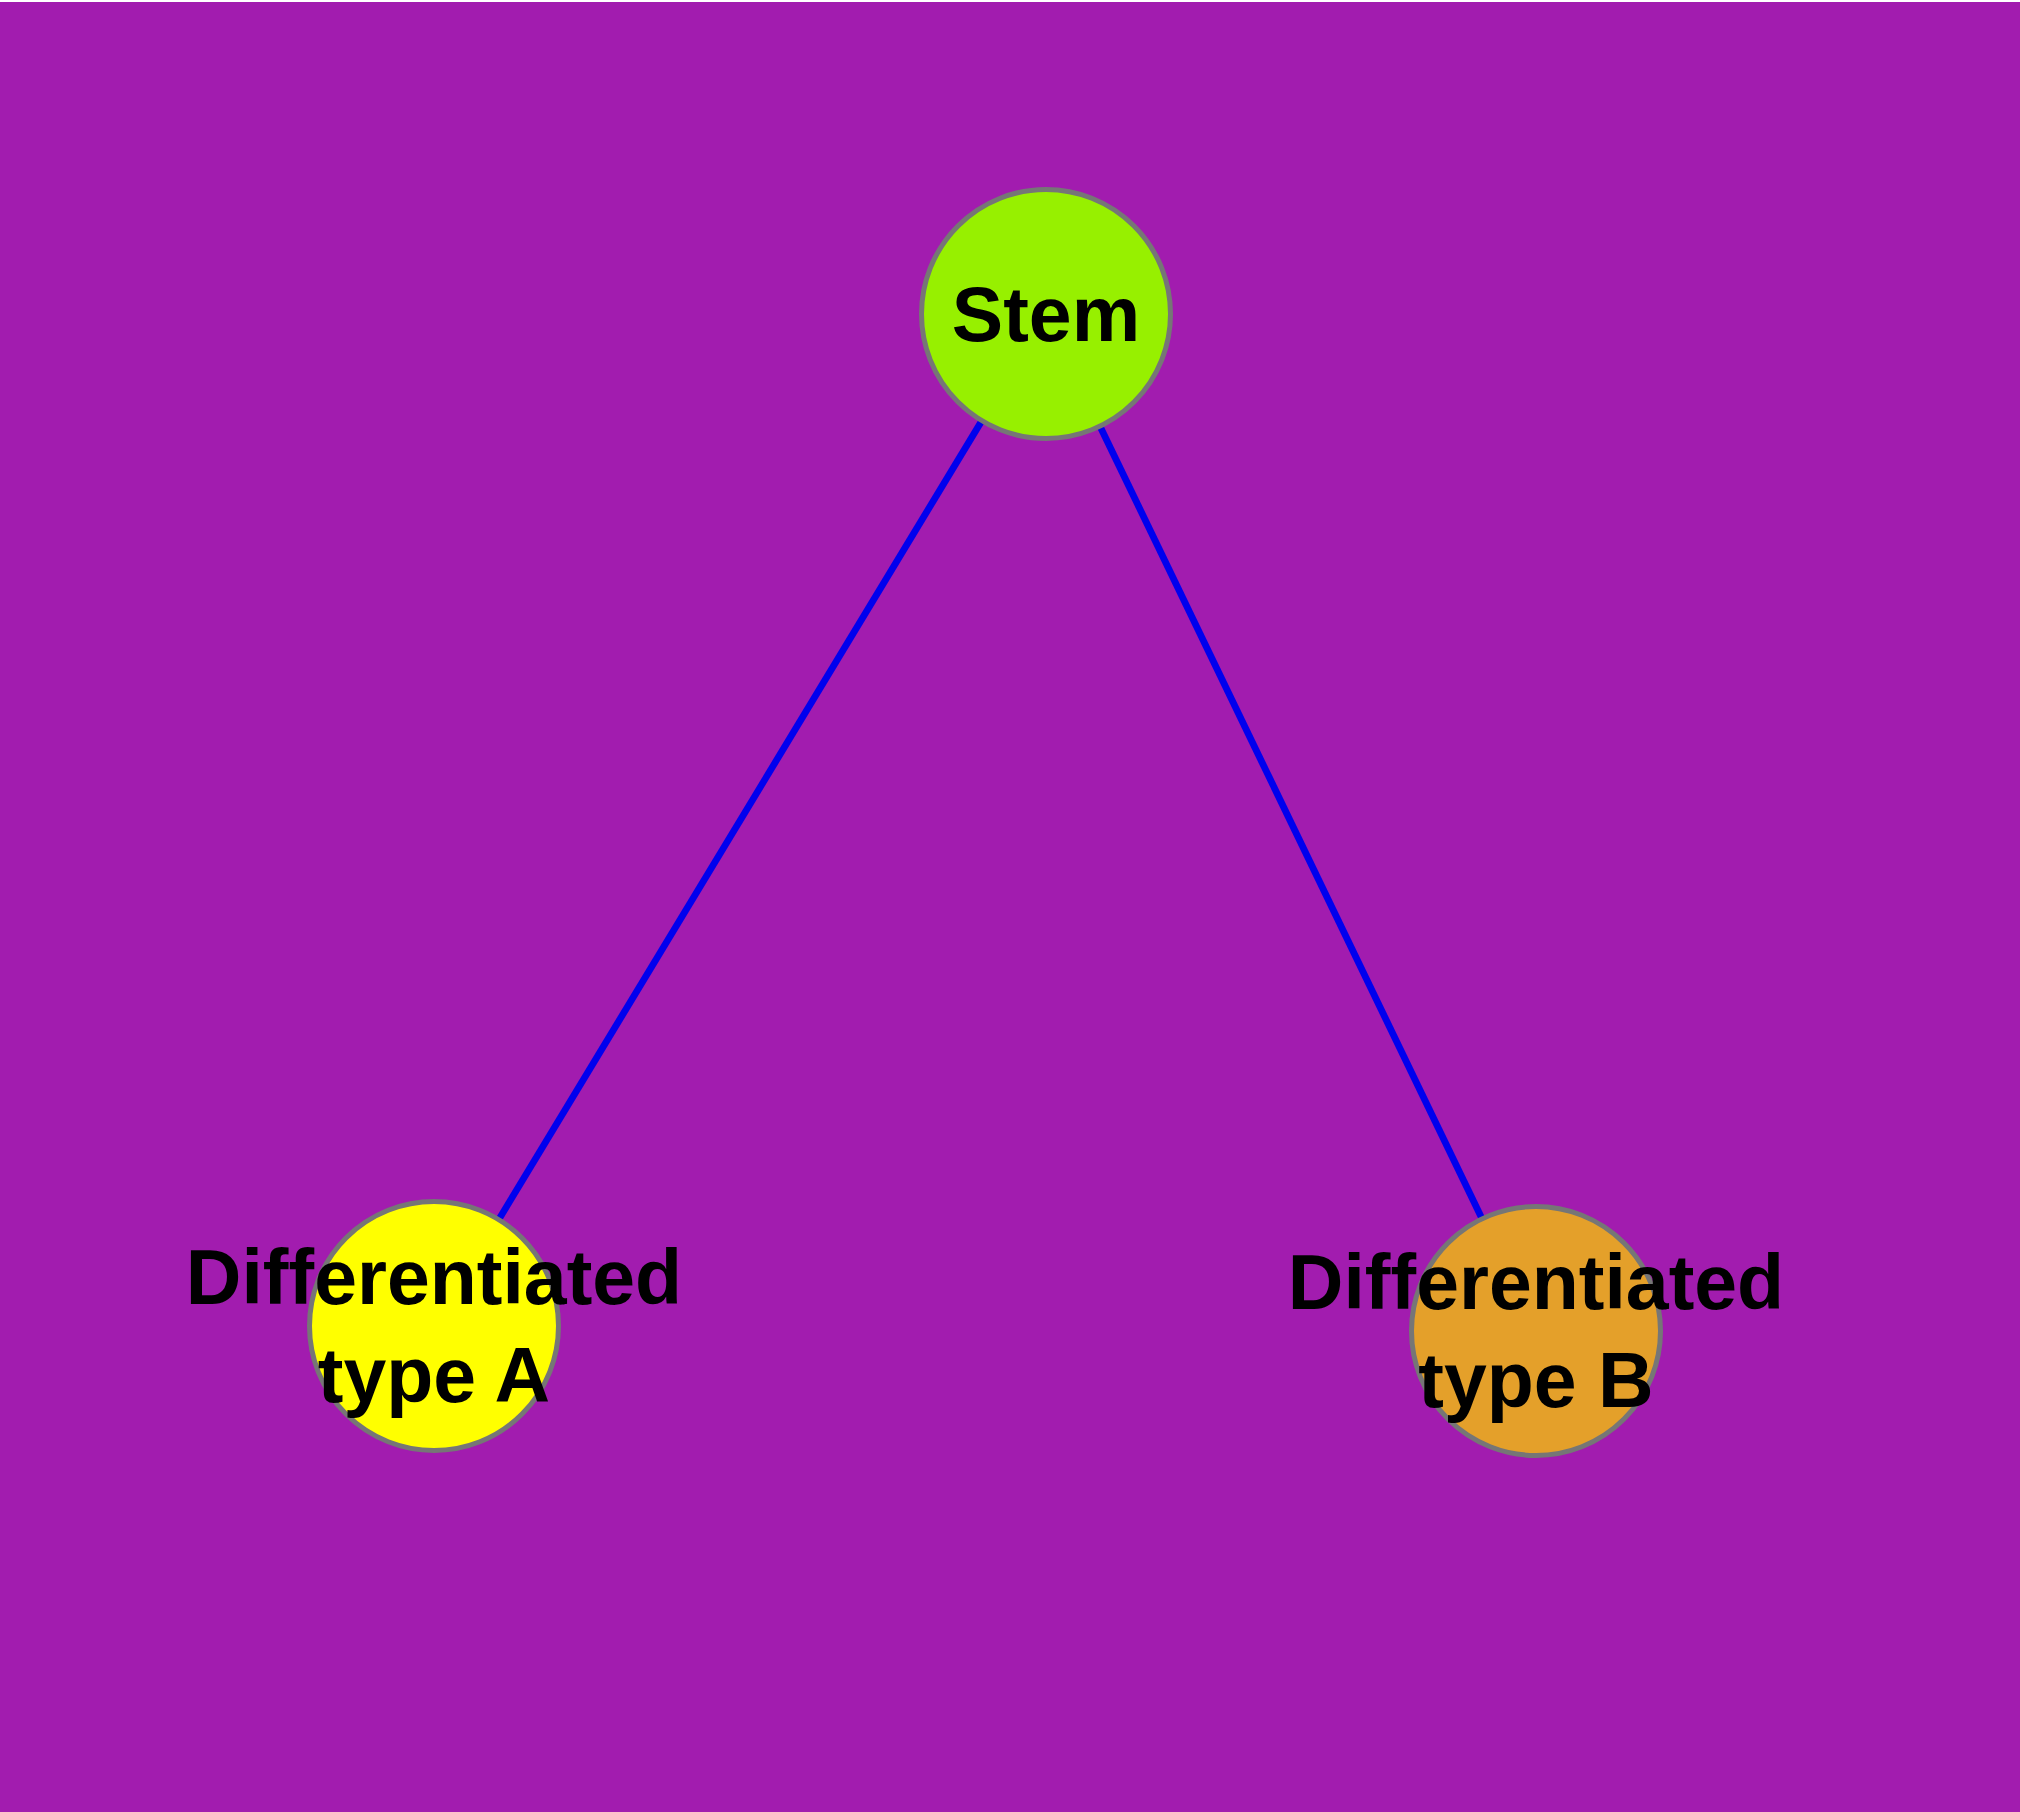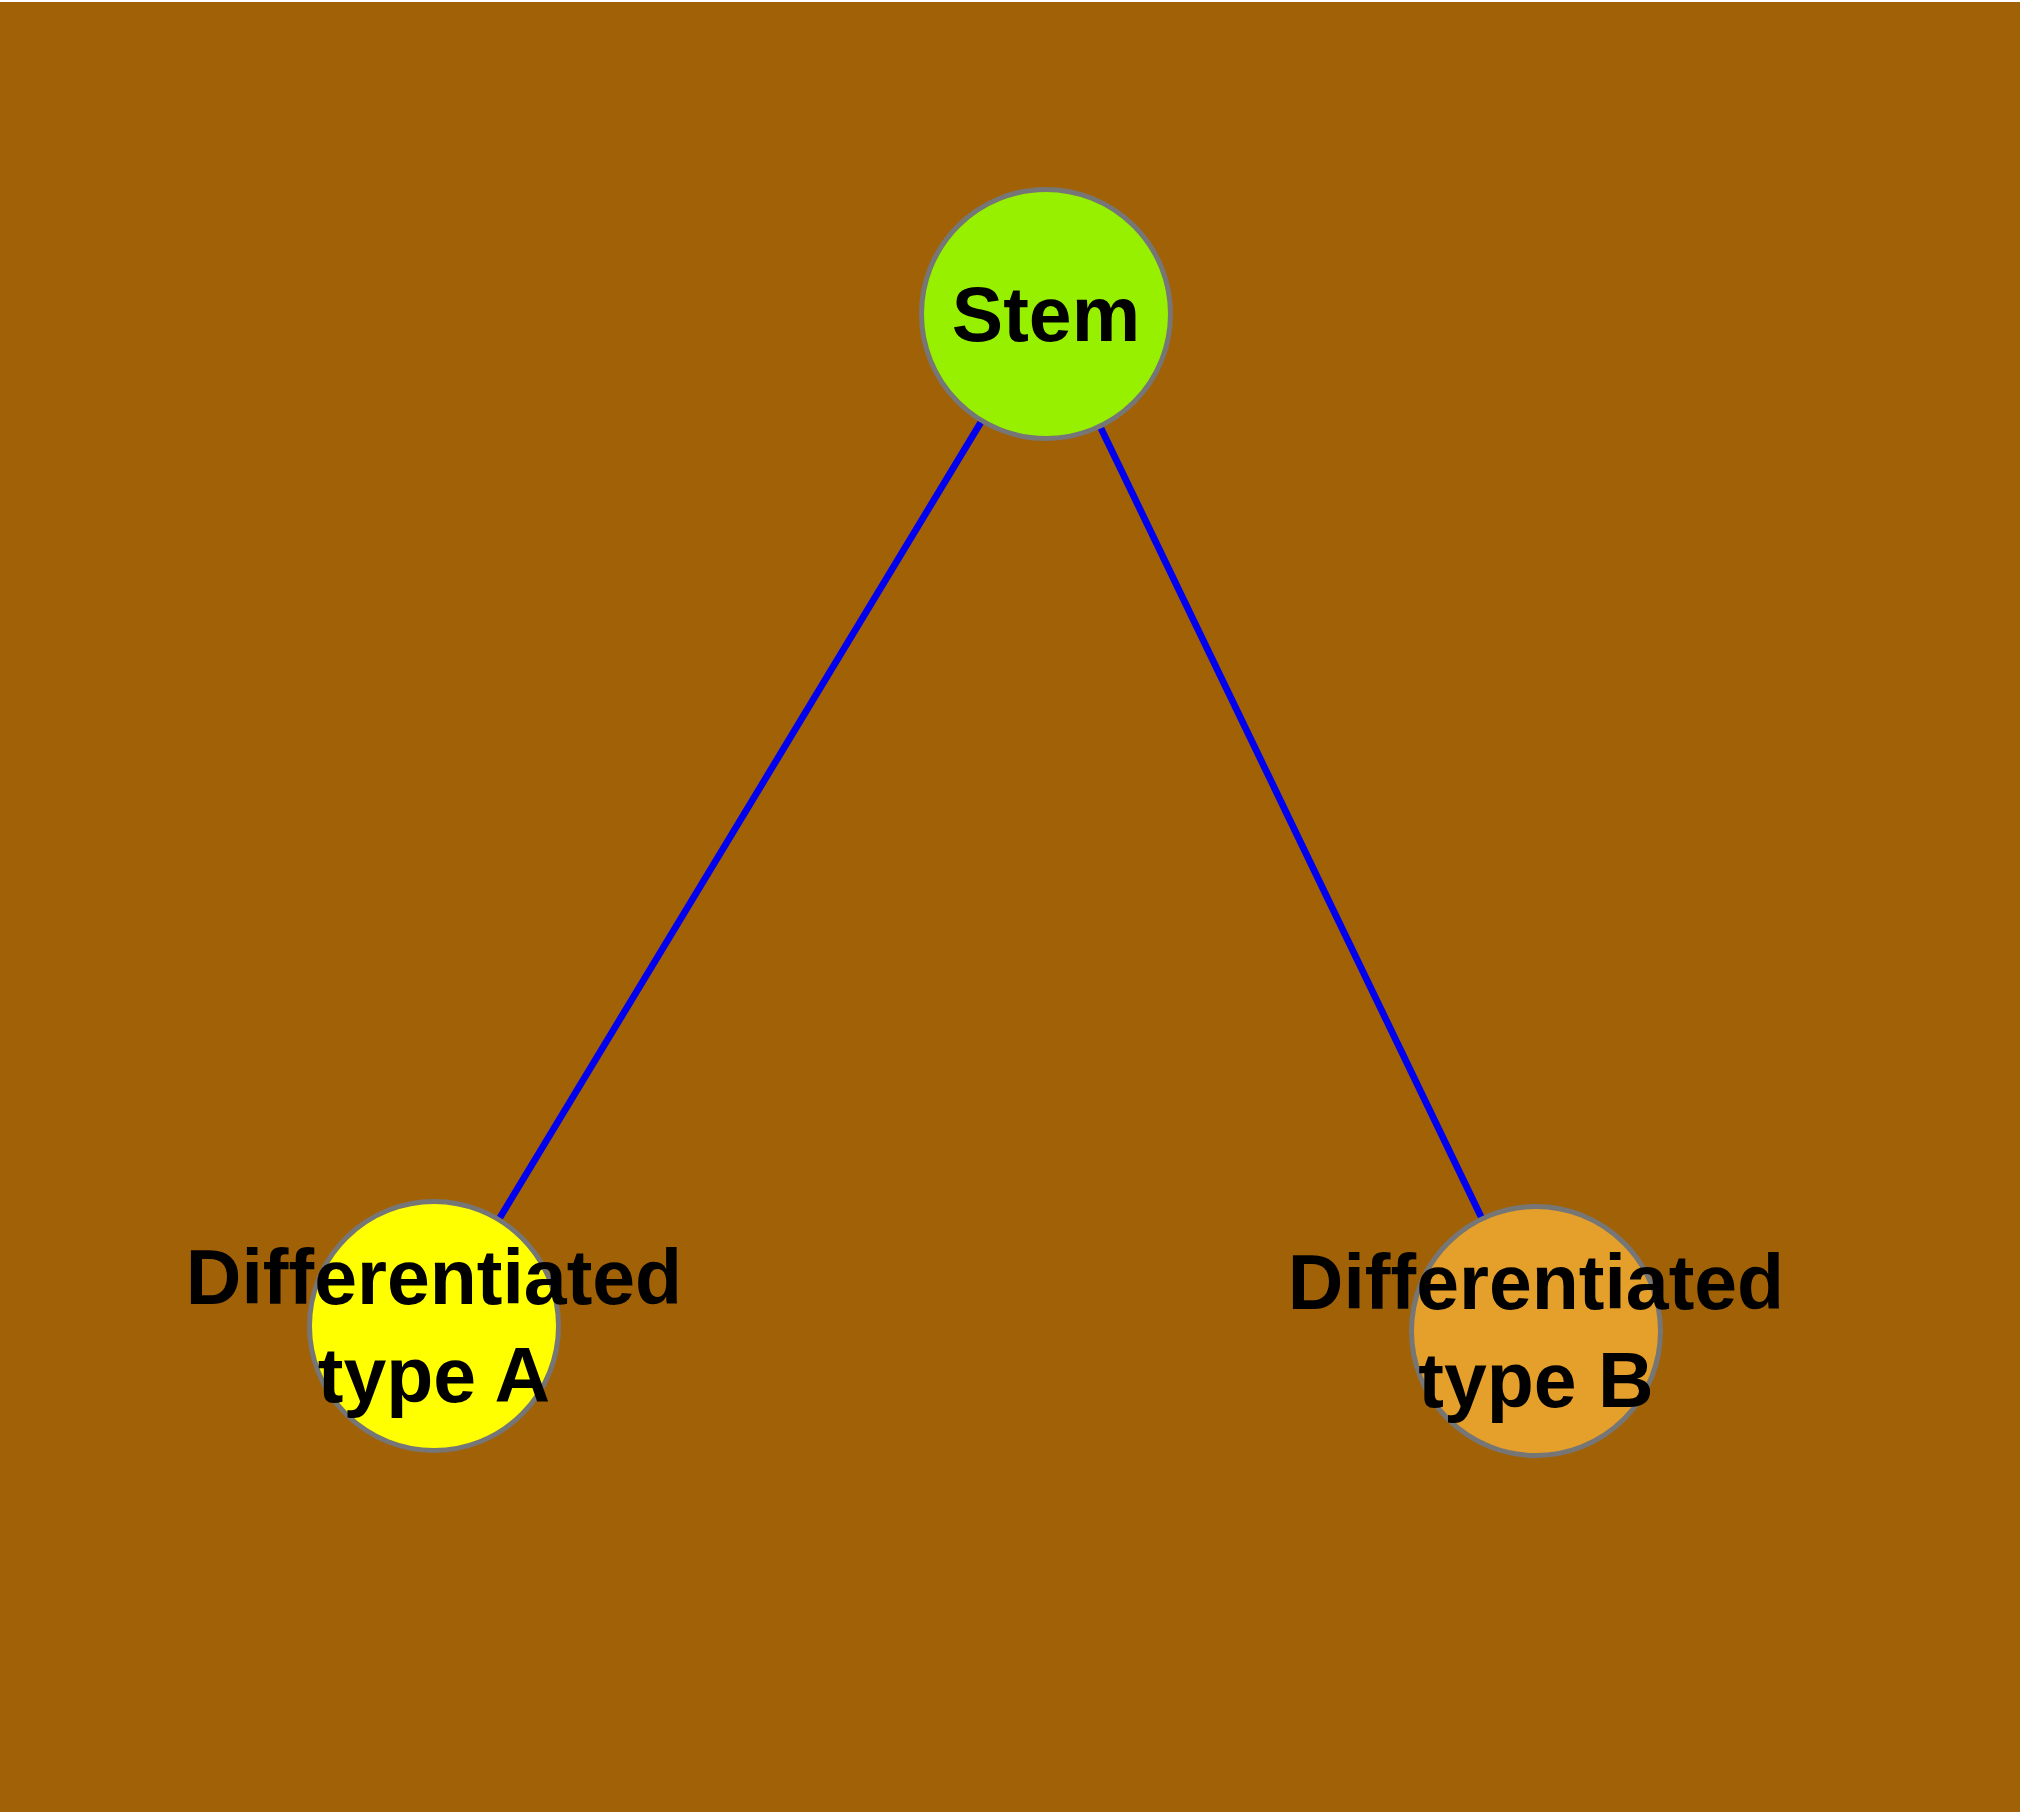--- a/index.html
+++ b/index.html
@@ -54,21 +54,21 @@
     text-align: center;
     white-space: pre-line;
     letter-spacing: 0px;
     z-index: 3;
   }
 </style>
 </head>
 <body>
 
 <div class="stage">
-  <div class="canvas" style="background: #a16207;">
+  <div class="canvas" style="background: #a21caf;">
     <svg class="edges" width="2021" height="1812" viewBox="0 0 2384 2138">
         <line x1="1234" y1="371" x2="512" y2="1565" stroke="#0000EE" stroke-width="8"></line>
         <line x1="1234" y1="371" x2="1812" y2="1570" stroke="#0000EE" stroke-width="8"></line>
       </svg>
     <div id="nodes-layer">
         <div class="node" style="left: 919px; top: 187px; width: 254px; height: 254px; background: rgb(151, 240, 0); border: 5.1px solid rgb(118, 118, 118);"></div>
         <div class="node-label" style="left: 1046px; top: 314px; color: rgb(0, 0, 0);">Stem</div>
         <div class="node" style="left: 307px; top: 1199px; width: 254px; height: 254px; background: rgb(255, 255, 0); border: 5.1px solid rgb(118, 118, 118);"></div>
         <div class="node-label" style="left: 434px; top: 1326px; color: rgb(0, 0, 0);">Differentiated
 type A</div>

